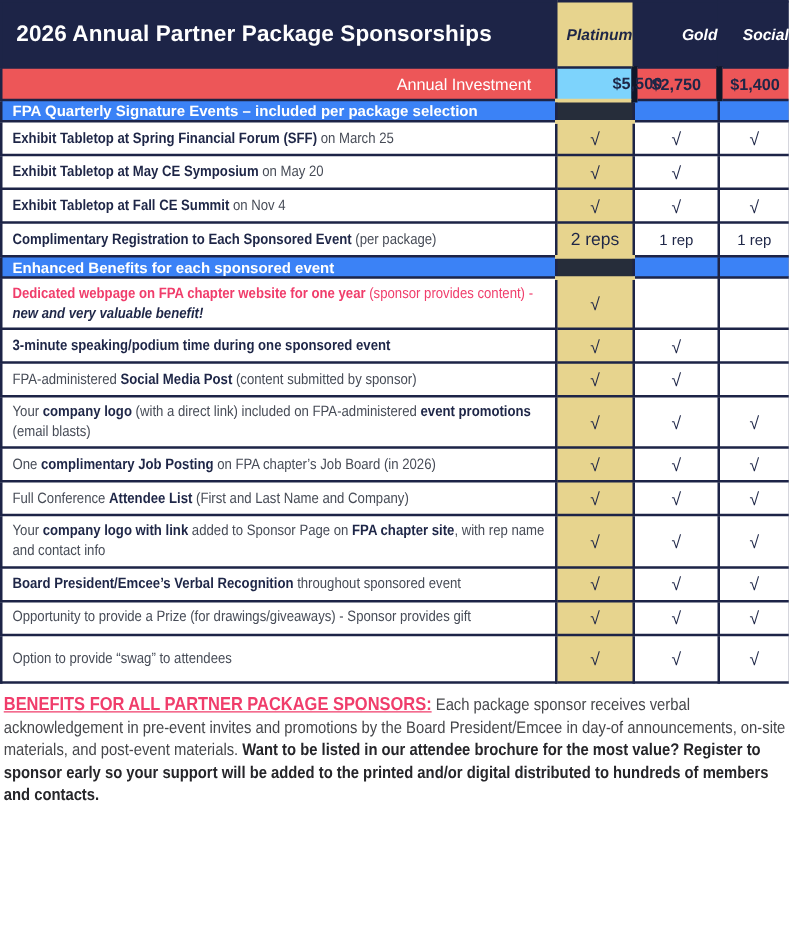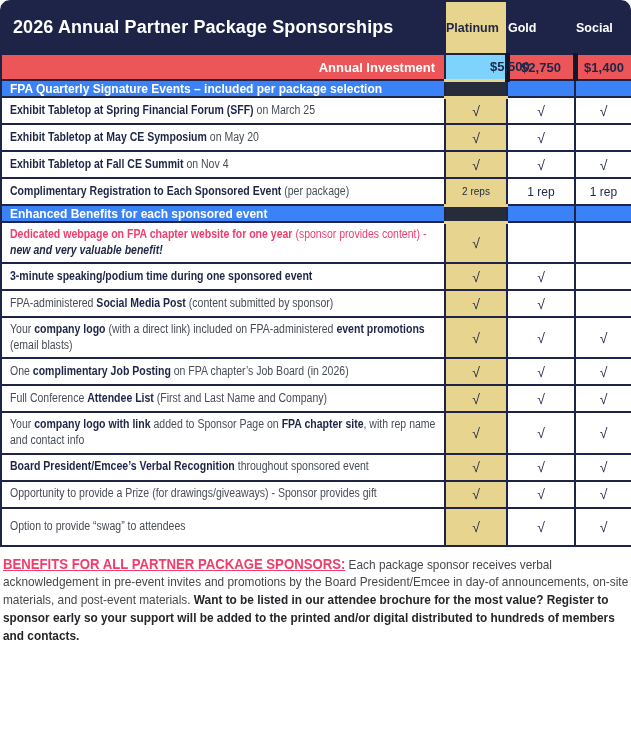--- a/index.html
+++ b/index.html
@@ -3,21 +3,21 @@
 <meta charset="utf-8">
 <style>
   * { box-sizing: border-box; }
   html, body { margin: 0; padding: 0; }
   body {
     width: 631px; height: 752px;
     background: #ffffff;
     font-family: "Liberation Sans", sans-serif;
     overflow: hidden;
   }
-  .page { width: 631px; height: 752px; overflow: hidden; border-radius: 10px; }
+  .page { width: 631px; height: 752px; overflow: hidden; }
 
   table.sponsor-table {
     width: 631px;
     border-collapse: collapse;
     table-layout: fixed;
     border: 2px solid #10152b;
   }
   td, th { border: 2px solid #1d2447; padding: 0; vertical-align: middle; }
 
   
@@ -25,28 +25,28 @@
   col.w-plat   { width: 62px; }
   col.w-gold   { width: 68px; }
   col.w-silver { width: 57px; }
 
   
   .row-header th { background: #1d2447; height: 53px; }
   .row-header .c-title {
     text-align: left; color: #ffffff; font-size: 18px; font-weight: bold;
     padding-left: 11px; letter-spacing: 0.1px;
   }
-  .col-head { font-size: 12.5px; font-weight: bold; text-align: left; color: #ffffff; }
+  .col-head { font-size: 12.5px; font-weight: bold; text-align: right; color: #ffffff; font-style: italic; }
   .row-header th.c-plat { background: #e7d48e; color: #1e2647; }
 
   
   .row-annual td { background: #ed5658; height: 26px; }
   .row-annual .c-label {
-    text-align: right; color: #ffffff; font-weight: bold; font-size: 13px;
-    padding-right: 9px;
+    text-align: right; color: #ffffff; font-weight: normal; font-size: 13px;
+    padding-right: 19px;
   }
   .row-annual td.val { text-align: center; font-weight: bold; font-size: 13px; color: #1e2647; }
   .row-annual td.c-plat { background: #7dd3fc; padding-left: 44px; }
   .row-annual td.c-gold, .row-annual td.c-silver { border-left: 5px solid #0f172a; }
   .row-annual td.c-silver { border-right: 3px solid #ffffff; }
 
   
   .band-row td { background: #3b82f6; height: 17px; }
   .band-row td.c-label {
     color: #ffffff; font-weight: bold; font-size: 12px;
@@ -138,21 +138,21 @@
           <td class="val c-silver"></td>
         </tr>
         <tr class="benefit-row">
           <td class="c-label one-line"><span class="lbl-inner"><span class="seg-b">Exhibit Tabletop at Fall CE Summit</span><span class="seg-r"> on Nov 4</span></span></td>
           <td class="val c-plat"><span class="check">√</span></td>
           <td class="val c-gold"><span class="check">√</span></td>
           <td class="val c-silver"><span class="check">√</span></td>
         </tr>
         <tr class="benefit-row">
           <td class="c-label one-line"><span class="lbl-inner"><span class="seg-b">Complimentary Registration to Each Sponsored Event</span><span class="seg-r"> (per package)</span></span></td>
-          <td class="val c-plat" style="font-size: 10px;">2 reps</td>
+          <td class="val c-plat" style="font-size: 14px;">2 reps</td>
           <td class="val c-gold" style="font-size: 12px;">1 rep</td>
           <td class="val c-silver" style="font-size: 12px;">1 rep</td>
         </tr>
         <tr class="band-row">
           <td class="c-label">Enhanced Benefits for each sponsored event</td>
           <td class="c-plat"></td>
           <td class="c-gold"></td>
           <td class="c-silver"></td>
         </tr>
         <tr class="benefit-row">

